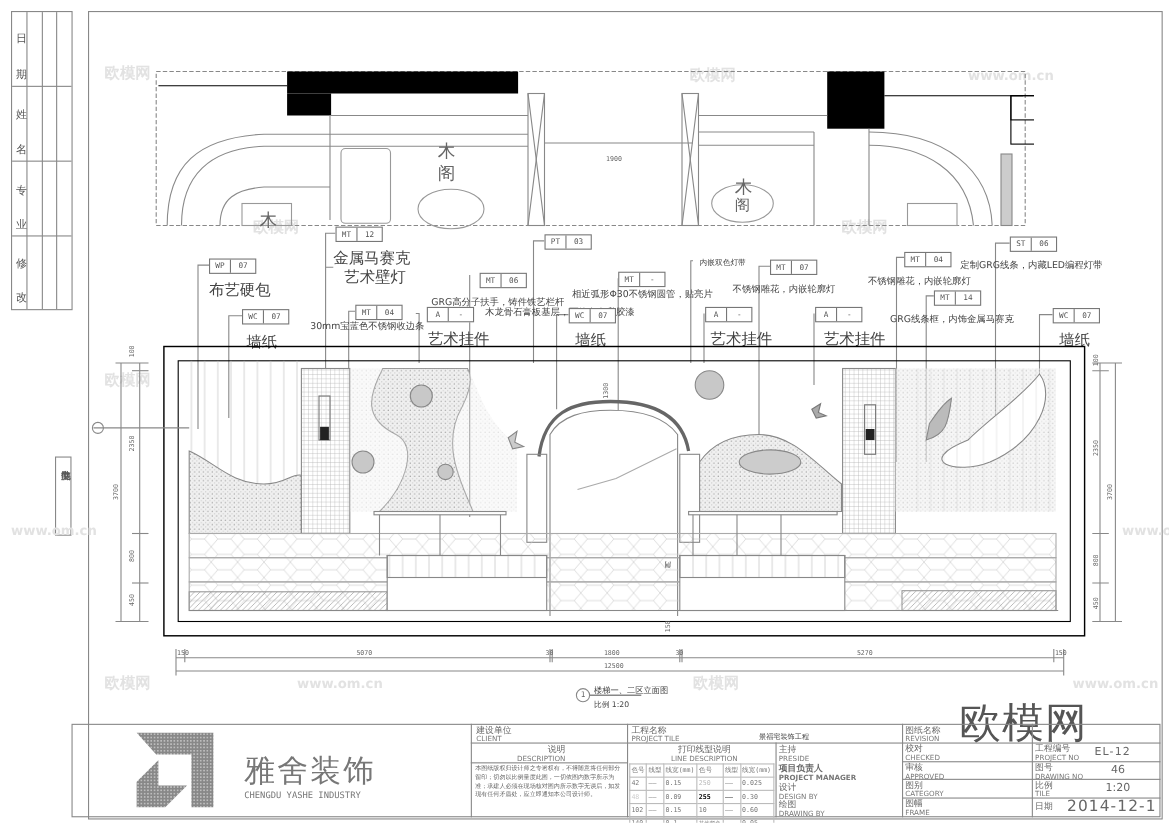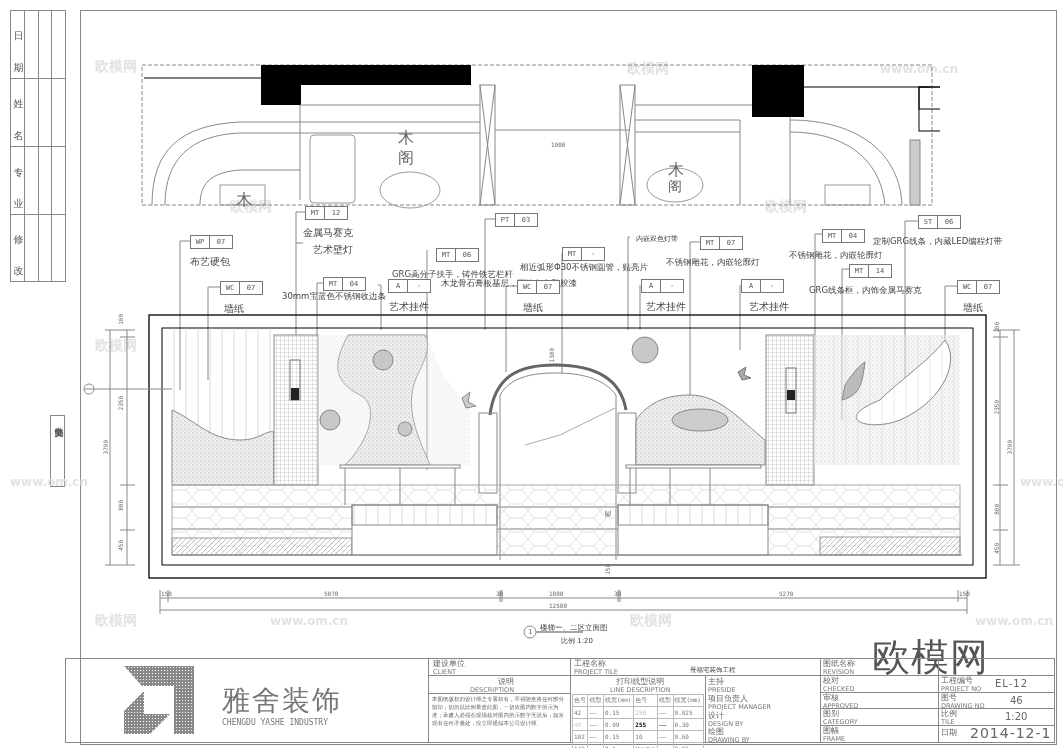--- a/index.html
+++ b/index.html
@@ -3,21 +3,21 @@
 <meta charset="utf-8">
 <style>
   html,body{margin:0;padding:0;background:#fff;}
   body{width:1063px;height:748px;position:relative;overflow:hidden;font-family:"DejaVu Sans",sans-serif;color:#555;}
   .abs{position:absolute;}
   .lineg{stroke:#8a8a8a;fill:none;}
   .tag{position:absolute;height:12px;border:1px solid #777;background:#fff;display:flex;font-size:7px;line-height:12px;color:#555;font-family:"DejaVu Sans Mono",monospace;}
   .tag span{display:block;text-align:center;}
   .tag span:first-child{width:18px;border-right:1px solid #777;}
   .tag span:last-child{width:22px;}
-  .label{position:absolute;font-size:10px;color:#444;white-space:nowrap;}
+  .label{position:absolute;font-size:14px;color:#444;white-space:nowrap;}
   .dim{position:absolute;font-size:6px;color:#666;font-family:"DejaVu Sans Mono",monospace;white-space:nowrap;}
   .vt{writing-mode:vertical-rl;transform:rotate(180deg);}
   .sidecell{position:absolute;font-size:10px;color:#555;writing-mode:vertical-rl;}
   .tb{position:absolute;border:1px solid #888;box-sizing:border-box;}
   .tbcell{position:absolute;font-size:8px;color:#666;line-height:9px;white-space:nowrap;}
   .tbsmall{font-size:6.5px;color:#777;}
   .wm{position:absolute;color:#e2e2e2;font-size:14px;font-weight:bold;white-space:nowrap;}
 </style>
 </head>
 <body>
@@ -346,21 +346,21 @@
 <div class="dim" style="left:324px;top:590px;">5070</div>
 <div class="dim" style="left:496px;top:590px;">30</div>
 <div class="dim" style="left:549px;top:590px;">1800</div>
 <div class="dim" style="left:614px;top:590px;">30</div>
 <div class="dim" style="left:779px;top:590px;">5270</div>
 <div class="dim" style="left:959px;top:590px;">150</div>
 <div class="dim" style="left:549px;top:602px;">12500</div>
 
 <div class="dim" style="left:528px;top:628px;font-size:7px;">1</div>
 <div class="label" style="left:540px;top:623px;font-size:7.5px;">楼梯一、二区立面图</div>
-<div class="label" style="left:540px;top:636px;font-size:7px;margin-left:21px;">比例 1:20</div>
+<div class="label" style="left:540px;top:636px;font-size:7px;">比例 1:20</div>
 
 <div class="abs" style="left:872px;top:632px;font-size:38px;color:#555;font-family:'DejaVu Sans',sans-serif;letter-spacing:1px;">欧模网</div>
 
 <div class="tb" style="left:65px;top:658px;width:990px;height:85px;"></div>
 
 <svg class="abs" style="left:124px;top:666px;" width="72" height="68" viewBox="0 0 72 68">
   <defs>
     <pattern id="lg" width="3" height="3" patternUnits="userSpaceOnUse">
       <rect width="3" height="3" fill="#888"></rect>
       <rect x="1" y="1" width="1" height="1" fill="#fff"></rect>
@@ -447,21 +447,21 @@
     <td style="border:1px solid #bbb;">——</td>
     <td style="border:1px solid #bbb;">0.05</td>
   </tr>
 </tbody>
   </table>
 
 <div class="tbcell" style="left:708px;top:677px;">
   <div>主持</div>
     <div class="tbsmall">PRESIDE</div>
 </div>
-<div class="tbcell" style="left:708px;top:694px;">
+<div class="tbcell" style="left:708px;top:694px;font-weight:bold;">
   <div>项目负责人</div>
     <div class="tbsmall">PROJECT MANAGER</div>
 </div>
 <div class="tbcell" style="left:708px;top:711px;">
   <div>设计</div>
     <div class="tbsmall">DESIGN BY</div>
 </div>
 <div class="tbcell" style="left:708px;top:727px;">
   <div>绘图</div>
     <div class="tbsmall">DRAWING BY</div>

